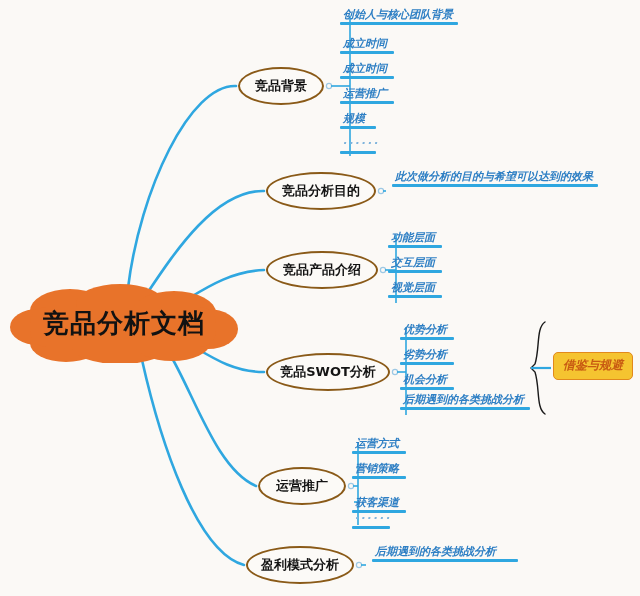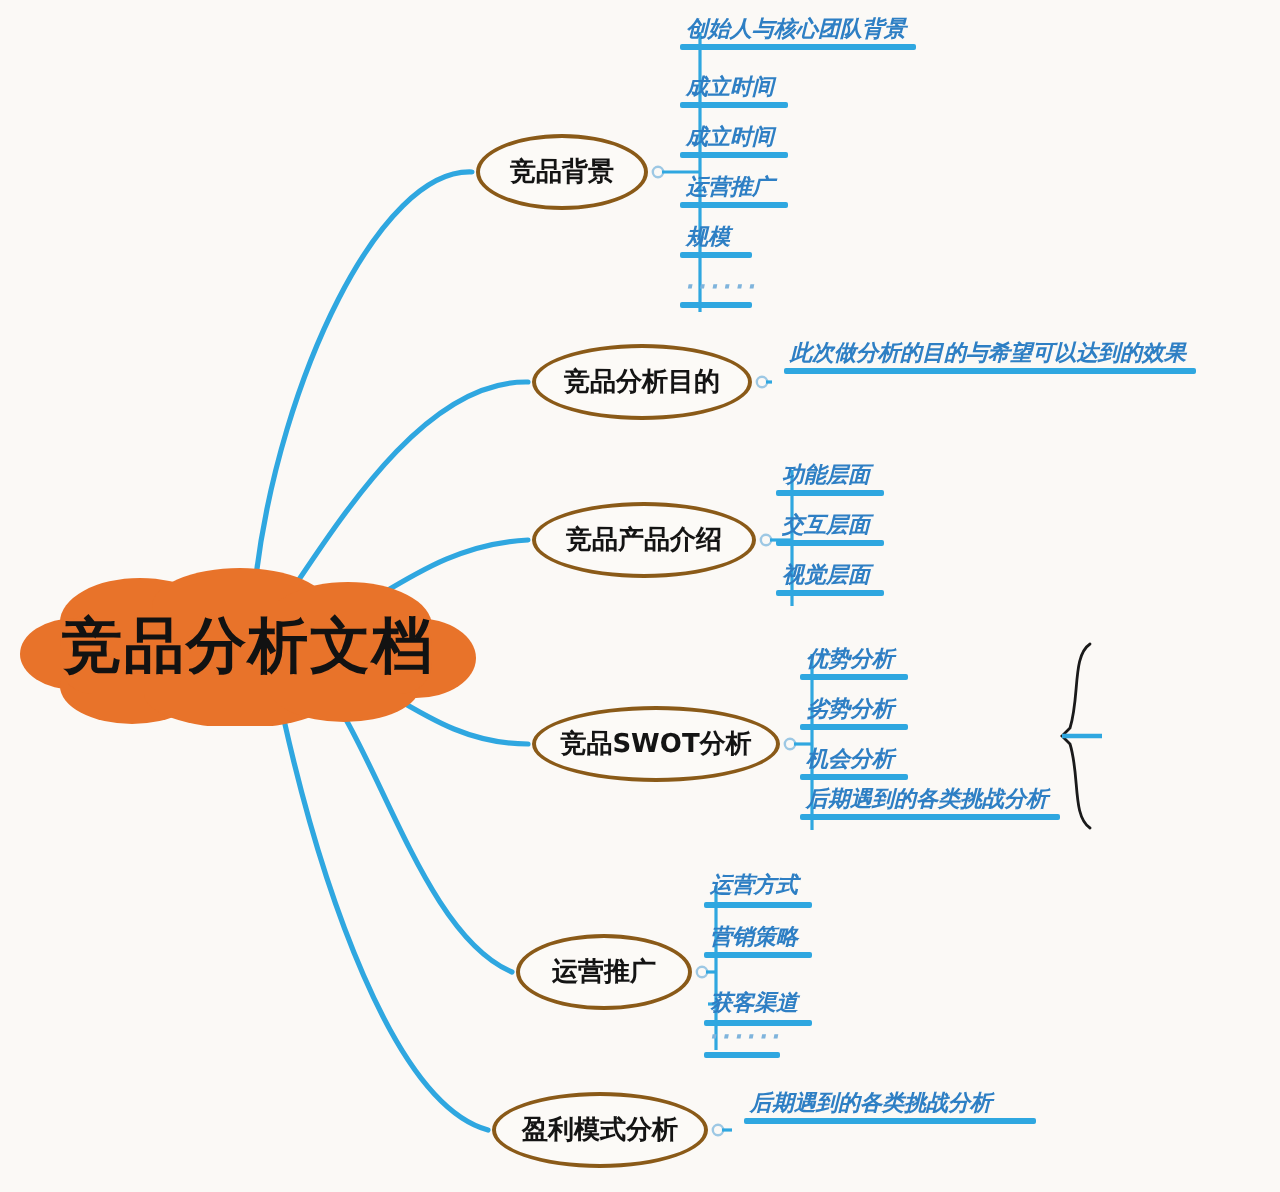--- a/index.html
+++ b/index.html
@@ -37,21 +37,21 @@
   }
   .cloud-label {
     position: absolute;
     left: 0;
     top: 0;
     width: 232px;
     height: 80px;
     display: flex;
     align-items: center;
     justify-content: center;
-    font-size: 30px;
+    font-size: 26px;
     font-weight: bold;
     color: #121212;
     letter-spacing: 1px;
     z-index: 3;
     white-space: nowrap;
   }
 
   
   .branch-node {
     position: absolute;
@@ -182,20 +182,21 @@
         <ellipse cx="30" cy="44" rx="28" ry="18"></ellipse>
         <ellipse cx="58" cy="60" rx="36" ry="19"></ellipse>
         <ellipse cx="112" cy="64" rx="48" ry="17"></ellipse>
         <ellipse cx="164" cy="60" rx="38" ry="18"></ellipse>
         <rect x="22" y="24" width="186" height="40" rx="16"></rect>
       </g>
     </svg>
     <div class="cloud-label">竞品分析文档</div>
   </div>
 
+  <div class="highlight-box">借鉴与规避</div>
 
 
 <div class="branch-node" style="left: 238px; top: 67px; width: 86px; height: 38px;">
       <span>竞品背景</span>
     </div>
     <div class="leaf" style="left: 340px; top: 8px; width: 118px;">
       <div class="leaf-text">创始人与核心团队背景</div>
       <div class="leaf-bar"></div>
     </div>
     <div class="leaf" style="left: 340px; top: 37px; width: 54px;">

